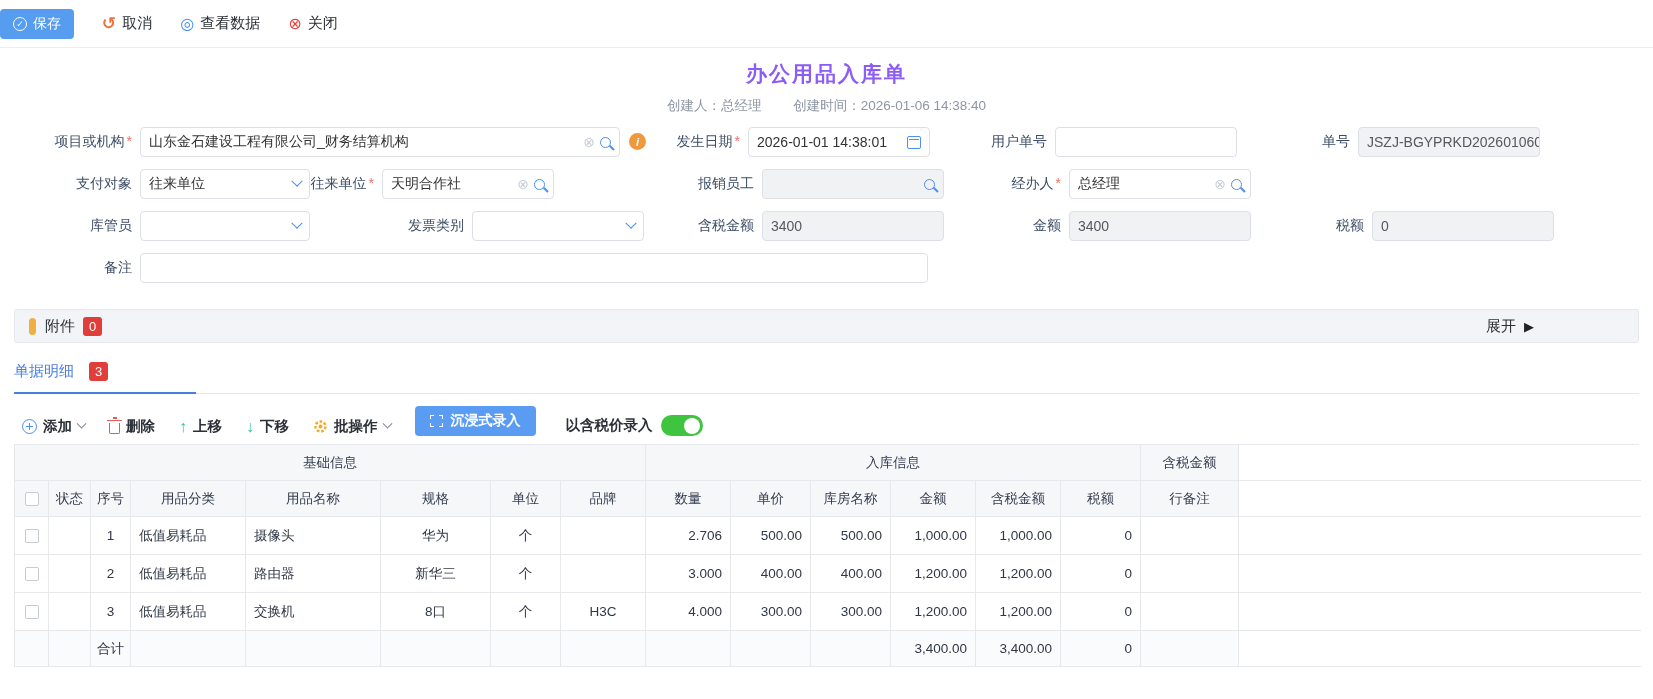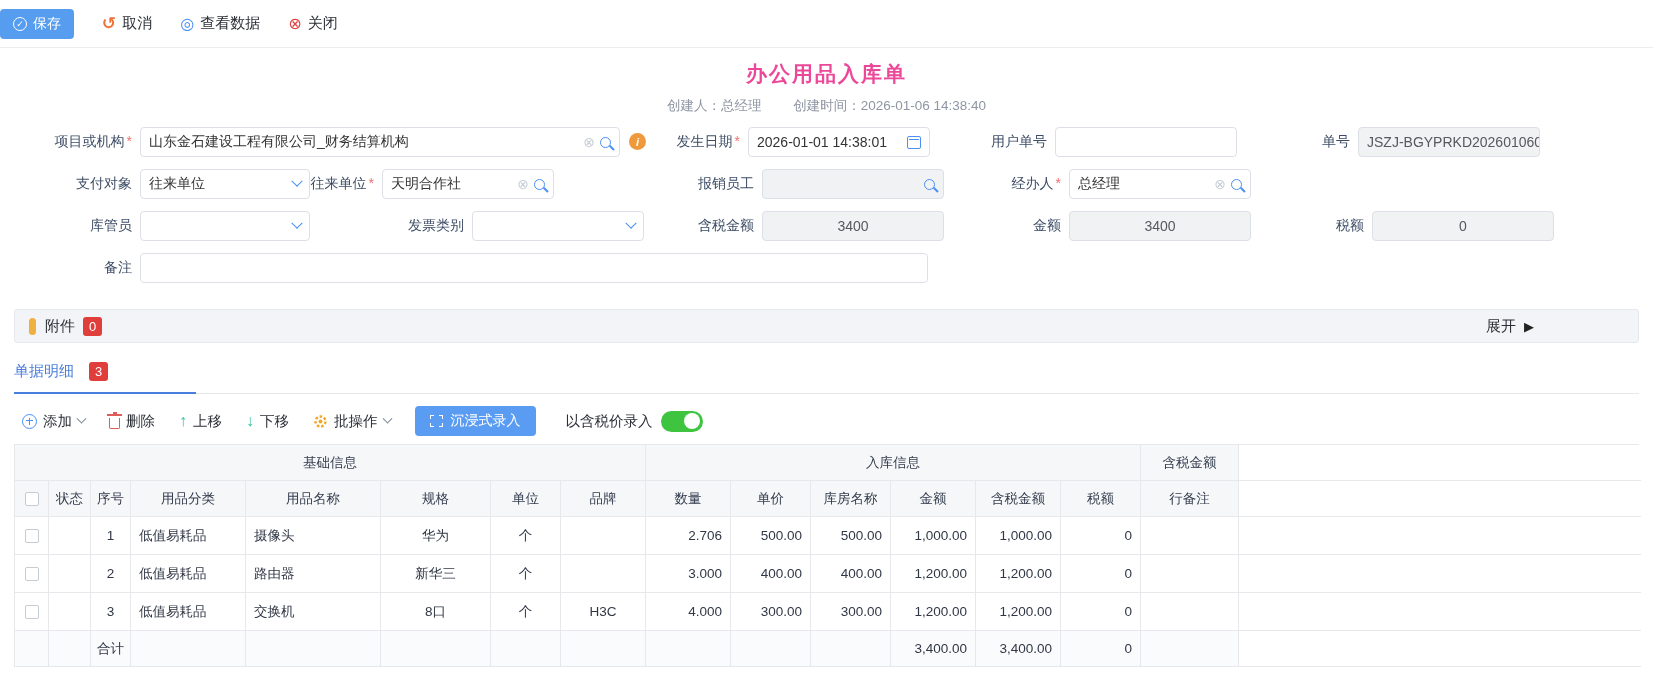--- a/index.html
+++ b/index.html
@@ -16,36 +16,36 @@
   .save-check::before { content:"\2713"; }
   .tool-btn { display:flex; align-items:center; gap:6px; color:#2b2f36; font-size:15px; cursor:pointer; }
   .ic-undo { color:#f0713a; font-size:17px; font-weight:bold; line-height:1; }
   .ic-undo::before { content:"\21BA"; }
   .ic-eye { color:#4a90f5; font-size:16px; line-height:1; }
   .ic-eye::before { content:"\25CE"; }
   .ic-closex { color:#e64545; font-size:16px; line-height:1; }
   .ic-closex::before { content:"\2297"; }
 
   
-  .title { text-align:center; font-size:21px; font-weight:bold; color:#ec4899; margin-top:12px; letter-spacing:2px;}
+  .title { text-align:center; font-size:21px; font-weight:bold; color:#8b5cf6; margin-top:12px; letter-spacing:2px;}
   .meta { text-align:center; color:#8e96a3; font-size:13.5px; margin-top:9px; }
   .meta span { margin:0 14px; }
 
   
   .form { padding:12px 14px 0 14px; }
   .frow { display:flex; height:30px; margin-bottom:12px; position:relative; }
   .fcell { display:flex; align-items:center; height:30px; position:relative; }
   .flabel { flex:1; text-align:right; padding-right:8px; color:#3d4d66; font-size:14px; white-space:nowrap; }
   .flabel.first { flex:none; width:126px; }
   .req::after { content:"*"; color:#f56c6c; margin-left:2px; }
   .ctrl { height:30px; border:1px solid #dcdfe6; border-radius:4px; background:#fff;
     display:flex; align-items:center; padding:0 8px; font-size:14px; color:#333;
     white-space:nowrap; overflow:hidden; }
   .ctrl.dis { background:#f1f2f4; color:#55585e; }
-  .ctrl.num { justify-content:center; }
+  .ctrl.num { justify-content:flex-start; }
   .icons { margin-left:auto; display:flex; align-items:center; gap:5px; padding-left:6px; }
   .ic-clear { color:#c9ced6; font-size:14px; line-height:1; }
   .ic-clear::before { content:"\2297"; }
   .mag { width:11px; height:11px; border:1.6px solid #4a90f5; border-radius:50%; position:relative; flex:none; }
   .mag::after { content:""; position:absolute; width:6px; height:1.6px; background:#4a90f5;
     right:-5px; bottom:-2px; transform:rotate(45deg); }
   .chev { width:8px; height:8px; border-right:1.6px solid #4a90f5; border-bottom:1.6px solid #4a90f5;
     transform:rotate(45deg) translate(-2px,-2px); flex:none; }
   .chev.gray { border-color:#7a8494; width:7px; height:7px; }
   .cal { width:14px; height:13px; border:1.6px solid #4a90f5; border-radius:2px; position:relative; flex:none; }
@@ -67,21 +67,21 @@
   .expand .tri { font-size:13px; color:#222; }
   .expand .tri::before { content:"\25B6"; }
 
   
   .tabs { margin:10px 14px 0 14px; border-bottom:1px solid #e6e8eb; display:flex; }
   .tab { width:182px; padding:9px 0 12px 0; display:flex; align-items:center; gap:7px;
     color:#4a7edd; font-size:15px; position:relative; cursor:pointer; }
   .tab::after { content:""; position:absolute; left:0; right:0; bottom:-1px; height:2px; background:#4a7edd; }
 
   
-  .ttb { display:flex; align-items:center; gap:24px; margin:12px 14px 8px 22px; height:30px; }
+  .ttb { display:flex; align-items:flex-end; gap:24px; margin:12px 14px 8px 22px; height:30px;font-weight:bold; }
   .ttb-btn { display:flex; align-items:center; gap:6px; color:#2b2f36; font-size:14.5px; cursor:pointer; }
   .plus { width:15px; height:15px; border:1.4px solid #4a90f5; border-radius:50%; position:relative; flex:none; }
   .plus::before { content:""; position:absolute; left:3px; right:3px; top:5.6px; height:1.4px; background:#4a90f5; }
   .plus::after { content:""; position:absolute; top:3px; bottom:3px; left:5.6px; width:1.4px; background:#4a90f5; }
   .trash { width:11px; height:11px; border:1.5px solid #e15b5b; border-top:none;
     border-radius:0 0 2px 2px; position:relative; margin-top:4px; flex:none; }
   .trash::before { content:""; position:absolute; top:-3.5px; left:-3px; width:15px; height:1.5px; background:#e15b5b; }
   .trash::after { content:""; position:absolute; top:-6px; left:2.5px; width:4px; height:2px; background:#e15b5b; }
   .arrow-up { color:#35c3a4; font-size:16px; font-weight:bold; line-height:1; }
   .arrow-up::before { content:"\2191"; }

